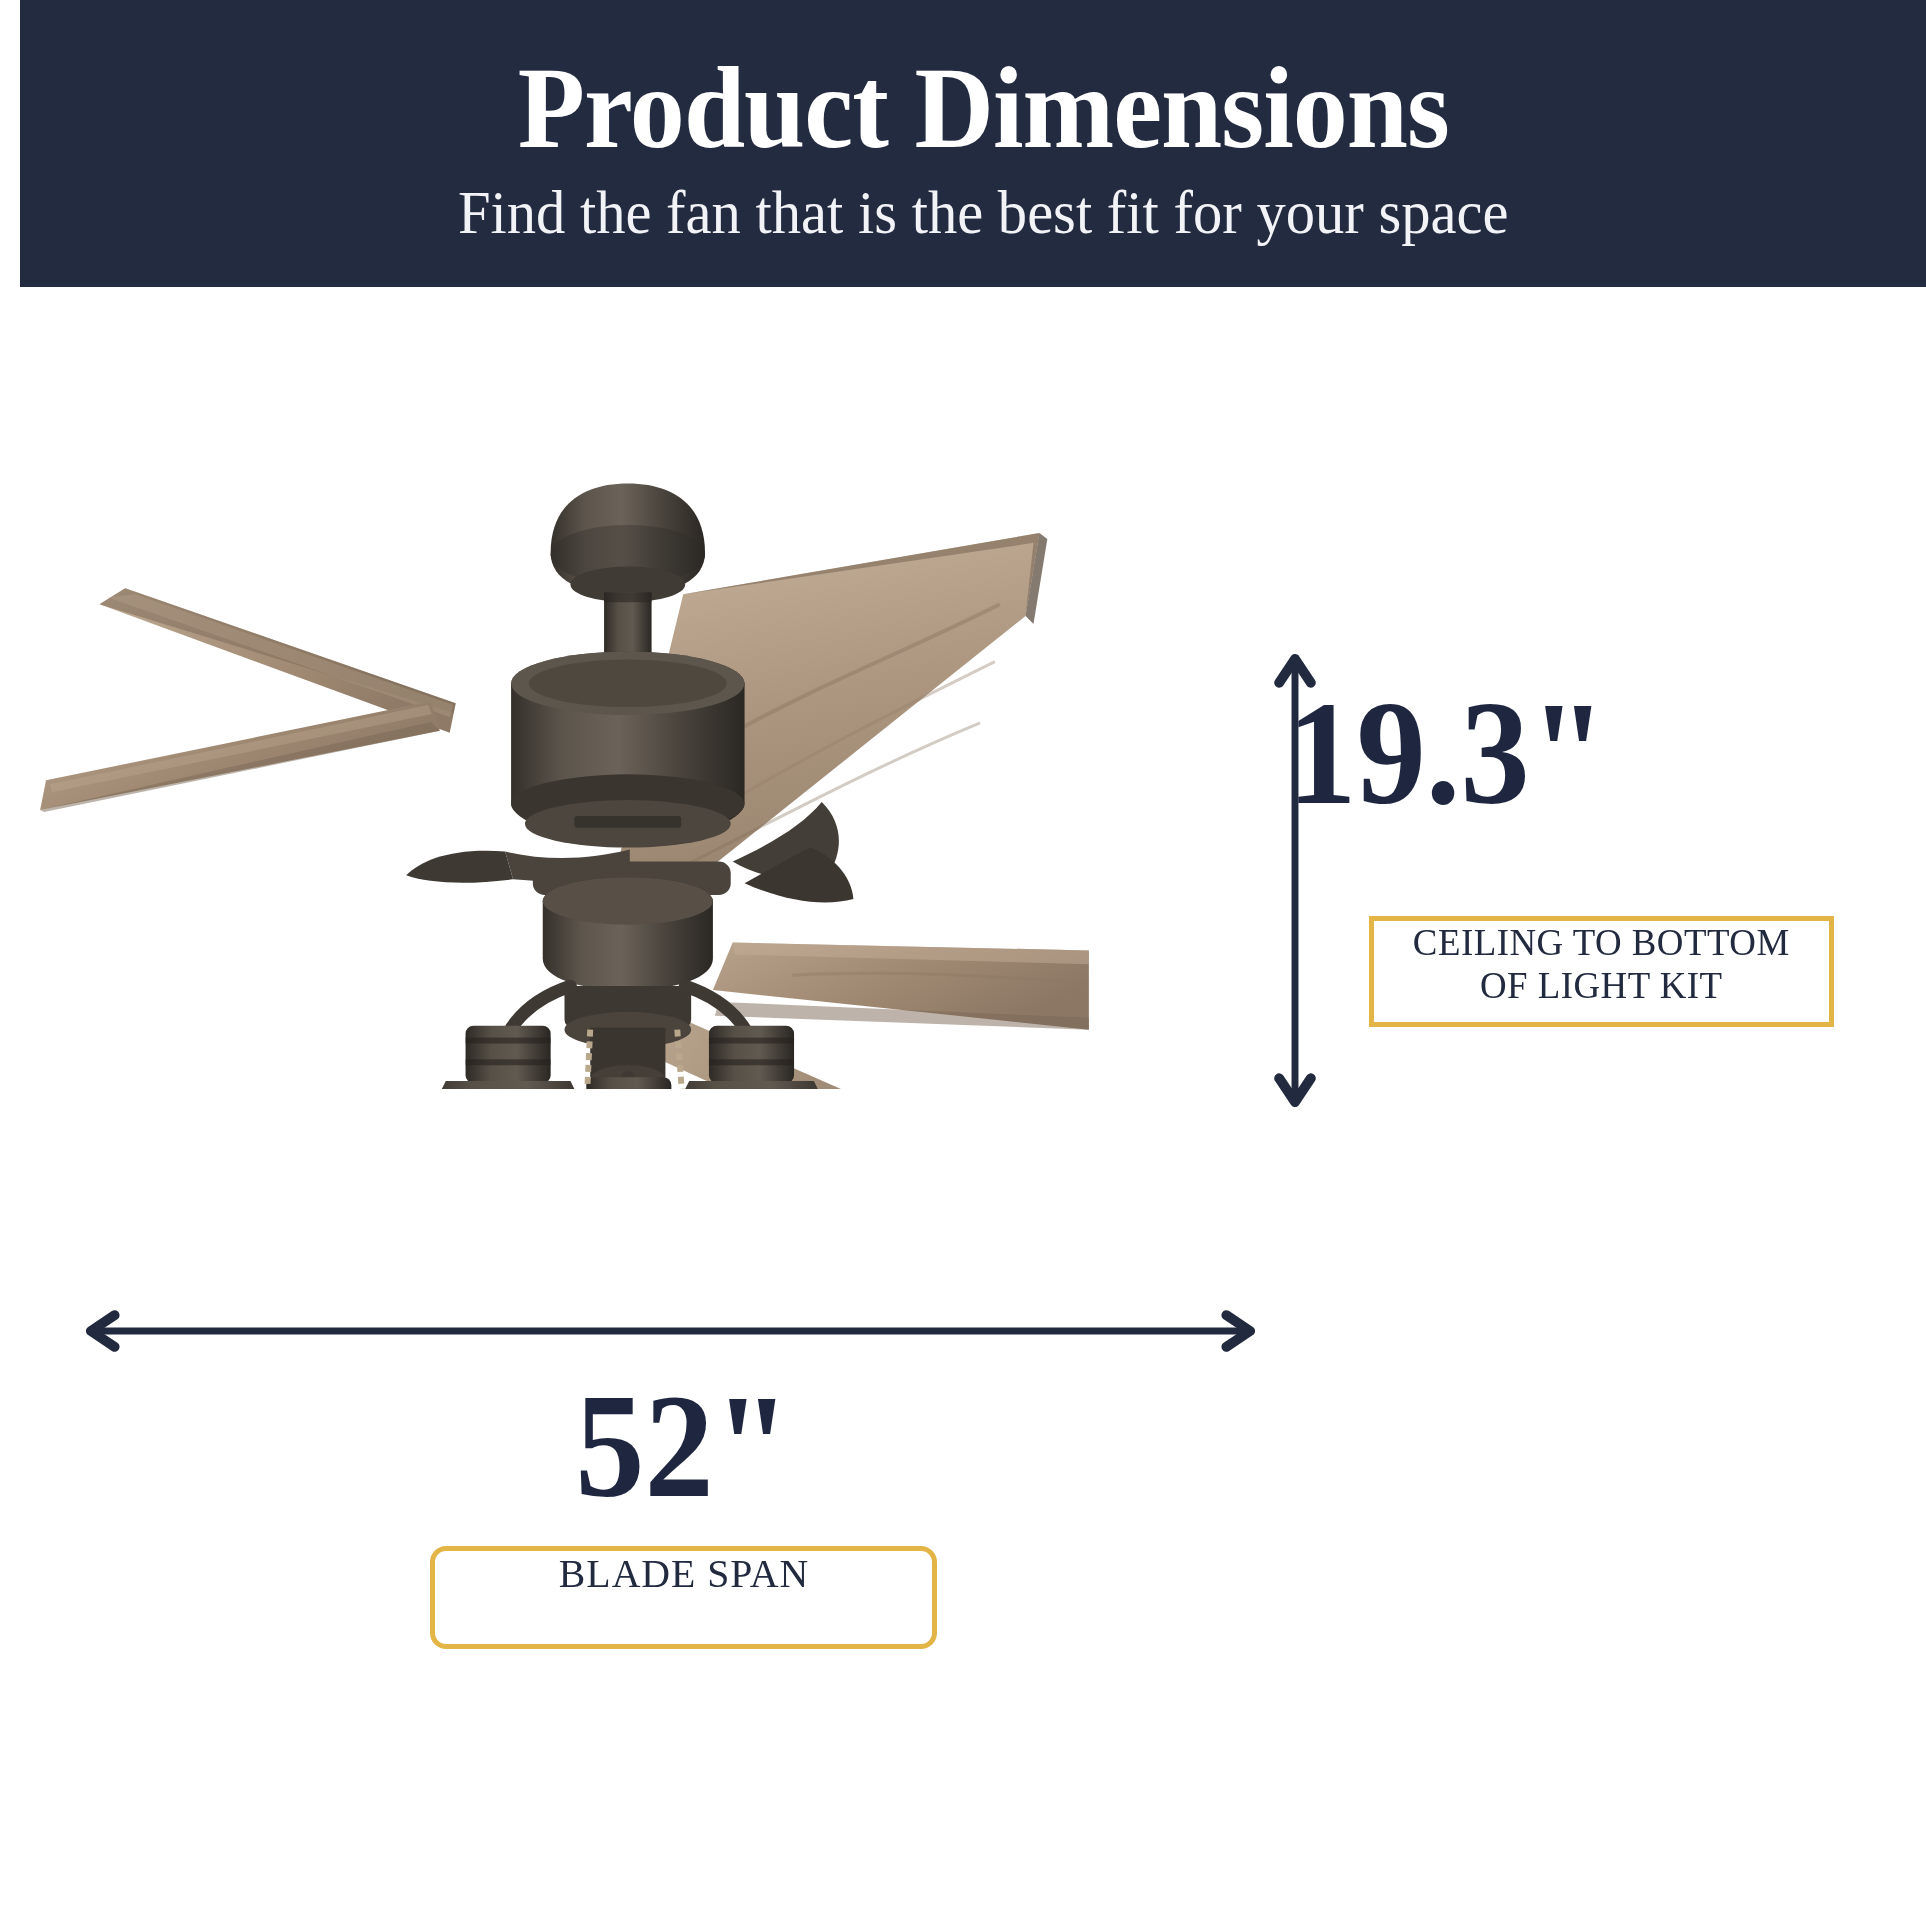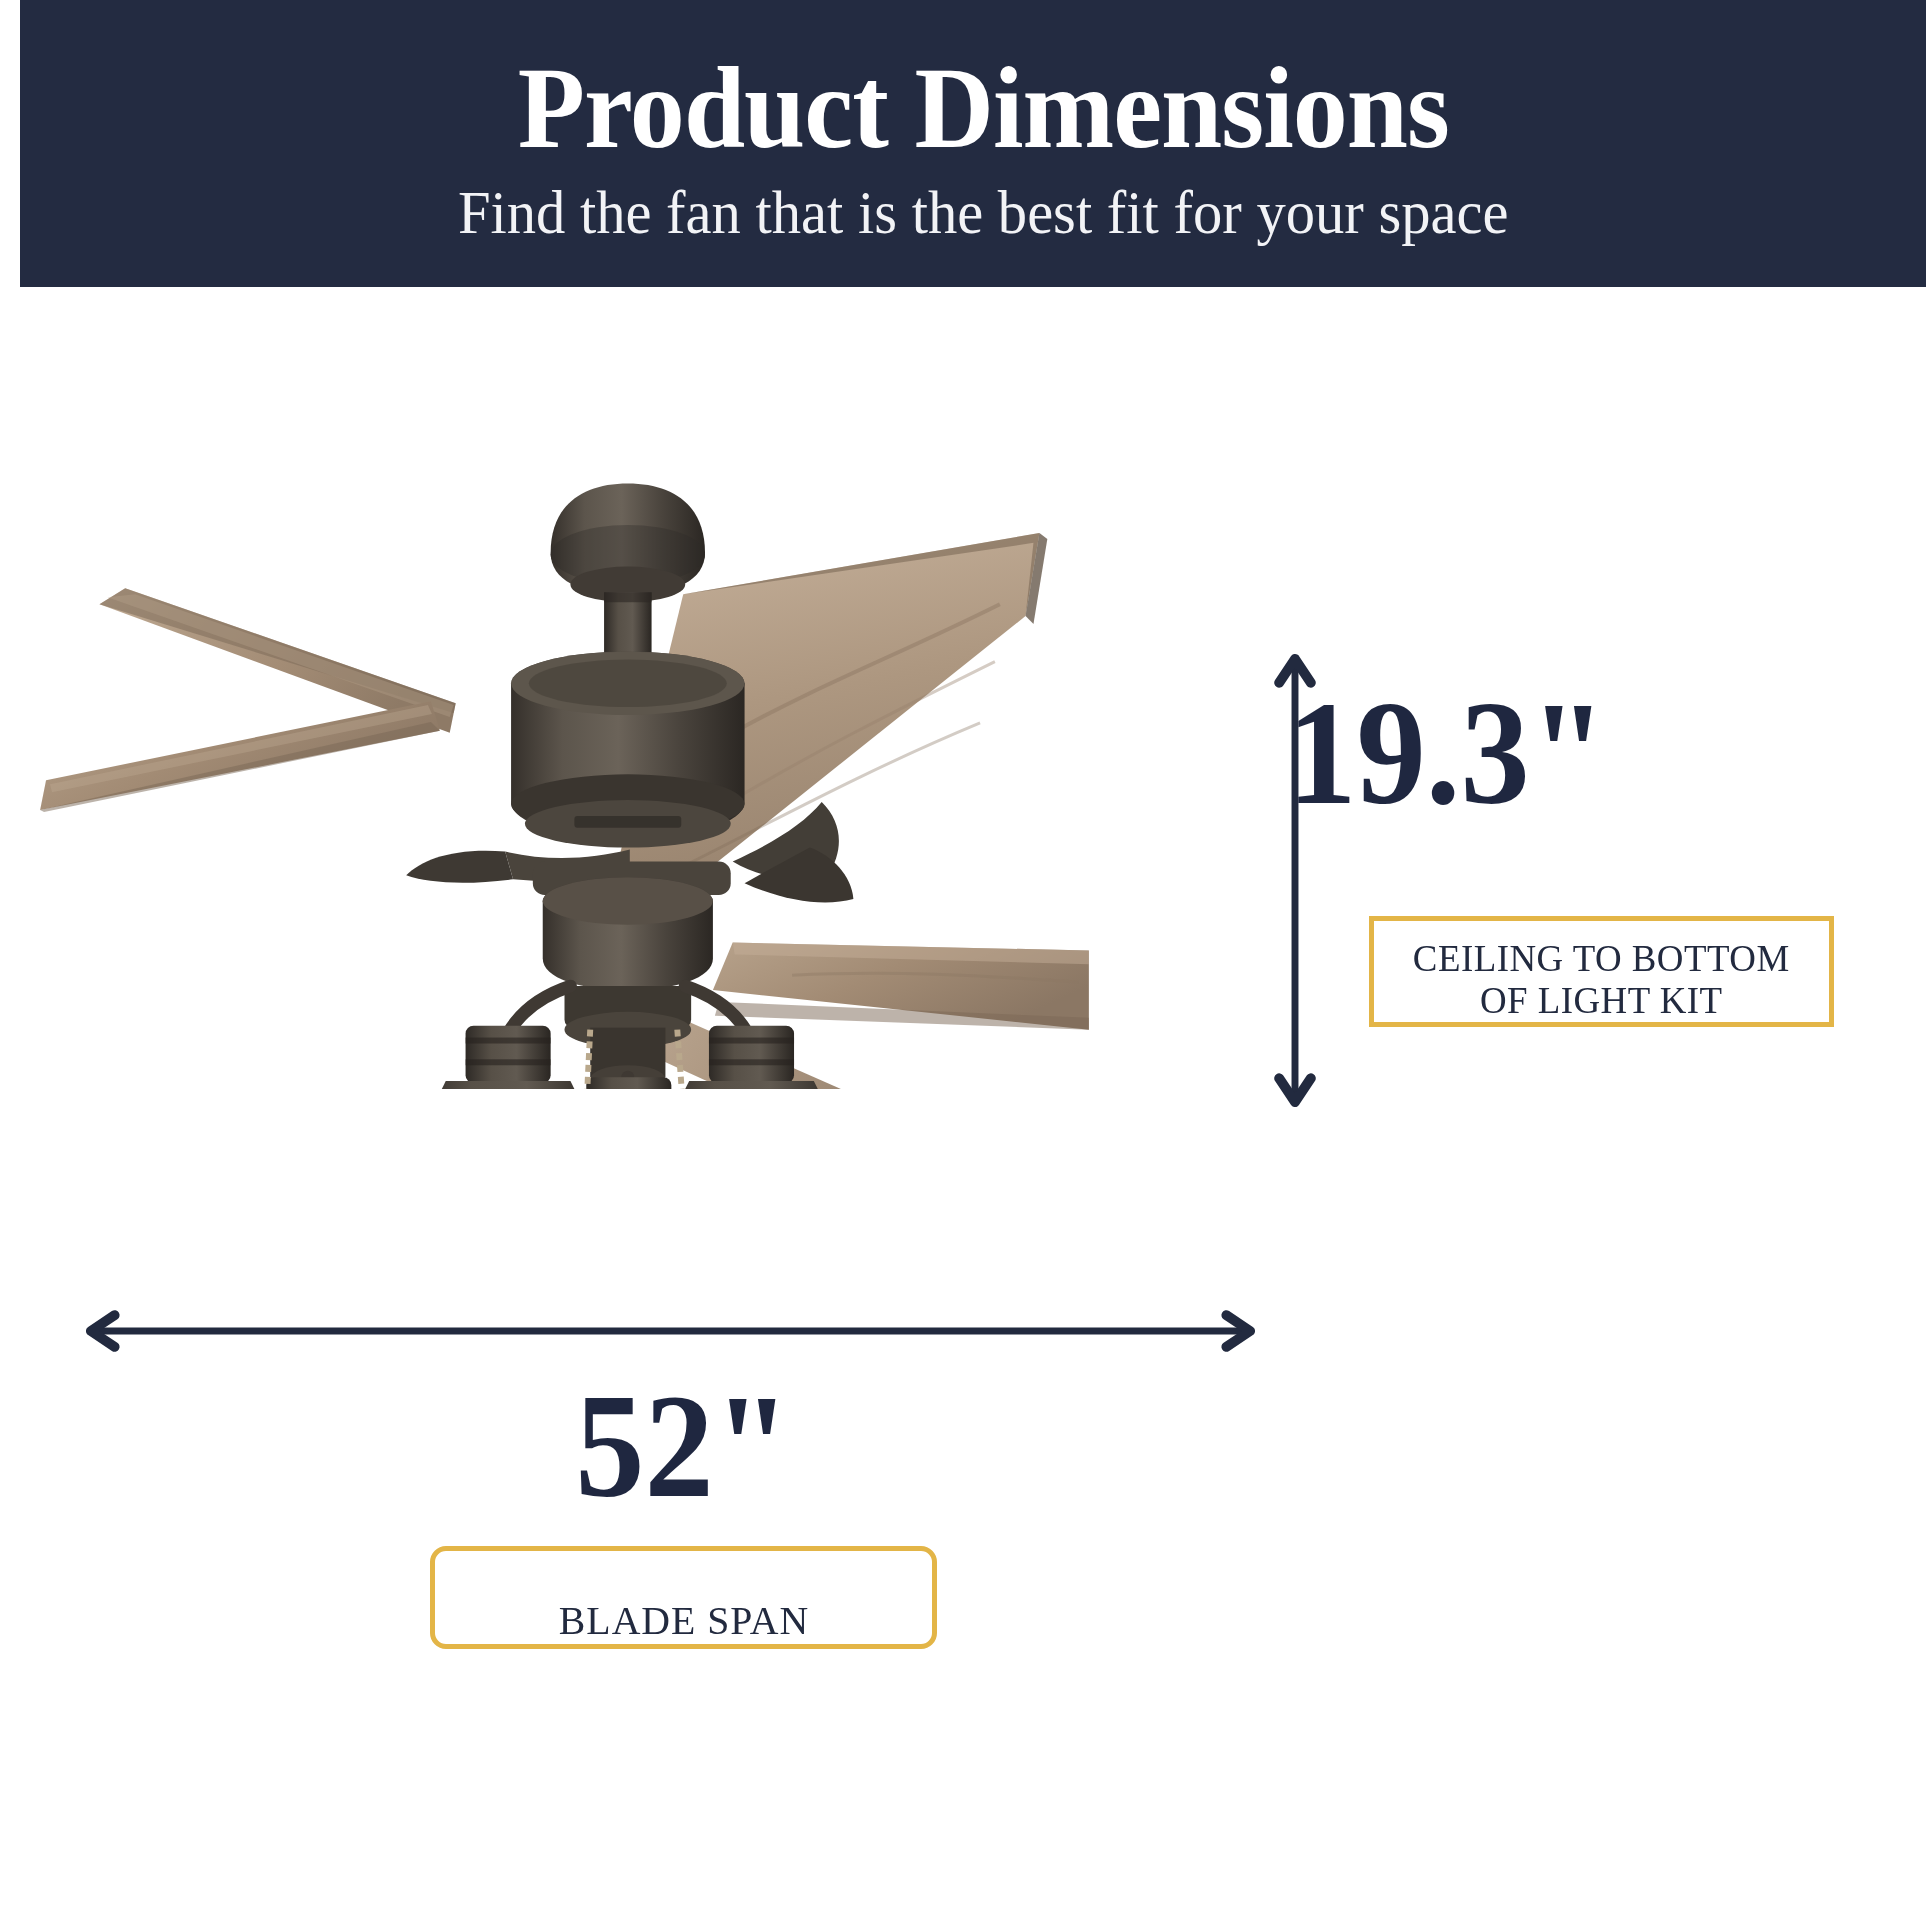--- a/index.html
+++ b/index.html
@@ -54,21 +54,21 @@
   }
   .dim-19{left:1447px;top:752px;font-size:149px;transform:translate(-50%,-50%) scaleX(0.93);}
   .dim-52{left:683px;top:1445px;font-size:149px;transform:translate(-50%,-50%) scaleX(0.93);}
 
   
   .caption-box{
     position:absolute;
     border:5px solid #e3b547;
     background:#ffffff;
     box-sizing:border-box;
-    display:flex;align-items:flex-end;justify-content:center;
+    display:flex;align-items:flex-start;justify-content:center;
     text-align:center;
   }
   .caption-text{
     color:#222a3f;
     font-family:"Liberation Serif", serif;
     font-size:40px;
     line-height:1.12;
     letter-spacing:0.5px;
     transform:scaleX(0.97);
   }

